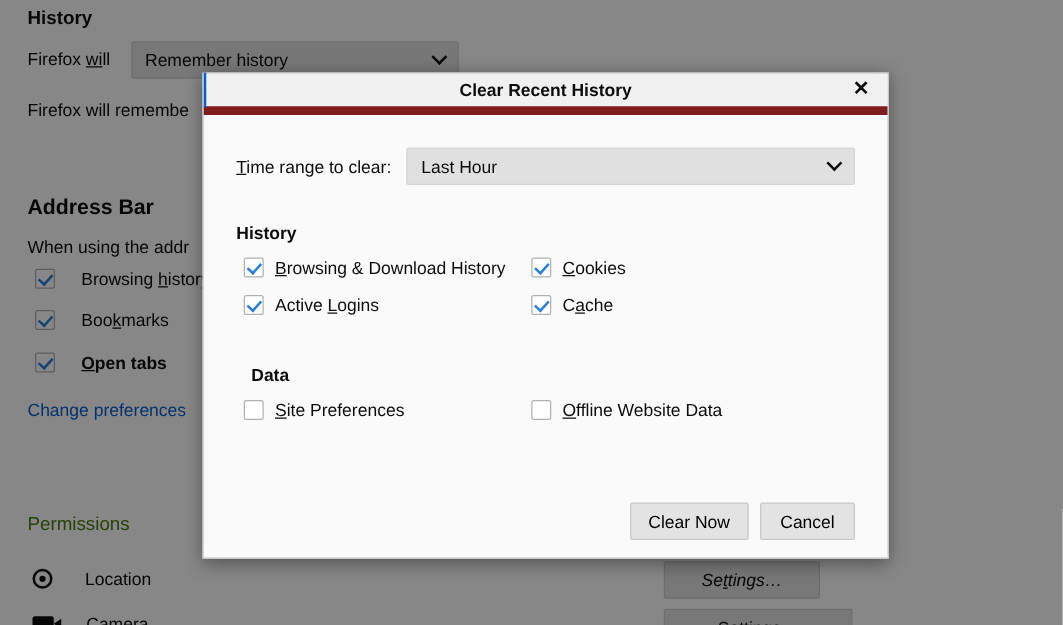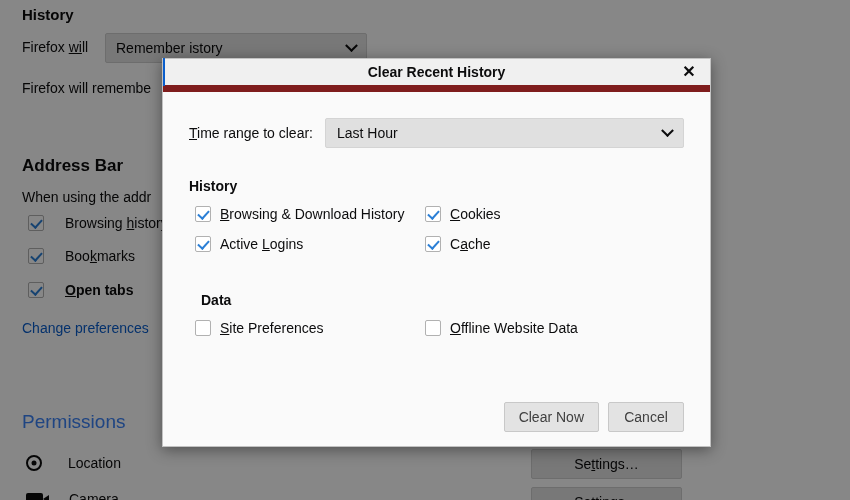--- a/index.html
+++ b/index.html
@@ -28,22 +28,22 @@
   }
 
   .bg-h1 {
     position: absolute;
     font-size: 15px; font-weight: bold;
     color: #0c0c0d;
     white-space: nowrap;
   }
   .bg-h-large {
     position: absolute;
-    font-size: 19px; font-weight: 400;
-    color: #3b82f6;
+    font-size: 15px; font-weight: 400;
+    color: #4d7c0f;
     white-space: nowrap;
   }
   .bg-text {
     position: absolute;
     font-size: 14px; color: #0c0c0d;
     white-space: nowrap;
   }
   .bg-link {
     position: absolute;
     font-size: 14px; color: #0a5ecc;
@@ -250,39 +250,39 @@
   }
   .dlg-btn {
     min-width: 76px;
     height: 30px;
     padding: 0 14px;
     background: #e3e3e3;
     border: 1px solid #c8c8c8;
     border-radius: 2px;
     font-size: 14px;
     font-family: "Liberation Sans", sans-serif;
-    color: #404040;
+    color: #000000;
     cursor: pointer;
     display: flex; align-items: center; justify-content: center;
   }
 </style>
 </head>
 <body>
 
 <div id="backdrop">
   <div id="bg-content">
 
     <div class="bg-h1" style="left:22px; top:6px;">History</div>
 
     <div class="bg-text" style="left:22px; top:39px;">
       <span>Firefox </span><span class="ak">wi</span><span>ll</span>
     </div>
 
     <div class="bg-dropdown" style="left:105px; top:33px; width:262px;">
-      <span>Remember istory</span>
+      <span>Remember history</span>
       <span class="chev"></span>
     </div>
 
     <div class="bg-text" style="left:22px; top:80px;">Firefox will remembe</div>
 
     <div class="bg-h1" style="left:22px; top:156px; font-size:17px;">Address Bar</div>
 
     <div class="bg-text" style="left:22px; top:189px;">When using the addr</div>
 
     <div class="bg-cbrow" style="left:28px; top:215px;">
@@ -307,21 +307,21 @@
     <div class="bg-permrow" style="left:26px; top:455px;">
       <span class="loc-icon"></span>
       <span>Location</span>
     </div>
 
     <div class="bg-permrow" style="left:26px; top:491px;">
       <span class="cam-icon"></span>
       <span>Camera</span>
     </div>
 
-    <div class="bg-btn" style="left:531px; top:449px; width:151px;">
+    <div class="bg-btn" style="left:531px; top:449px; width:125px;font-style:italic;">
       <span><span>Se</span><span class="ak">t</span><span>tings…</span></span>
     </div>
 
     <div class="bg-btn" style="left:531px; top:487px; width:151px;">
       <span><span>Se</span><span class="ak">t</span><span>tings…</span></span>
     </div>
 
   </div>
   <div class="bg-dim-overlay"></div>
 </div>

